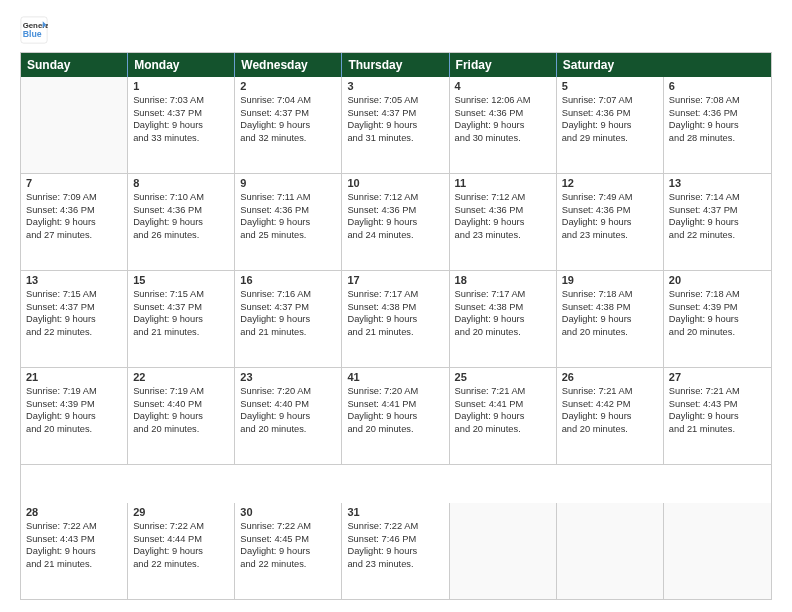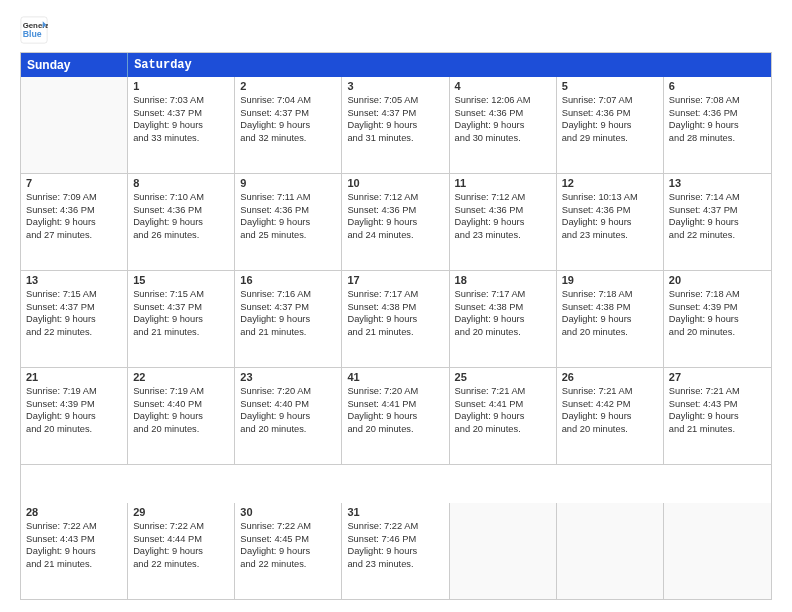--- a/index.html
+++ b/index.html
@@ -49,31 +49,31 @@
     }
     .calendar {
       flex: 1;
       display: flex;
       flex-direction: column;
       border: 1px solid #ccc;
     }
     .cal-header-row {
       display: grid;
       grid-template-columns: repeat(7, 1fr);
-      background-color: #1d4ed8;
+      background-color: #14532d;
     }
     .cal-header-cell {
       color: #fff;
       font-size: 12px;
       font-weight: bold;
       padding: 5px 6px;
       text-align: left;
       border-right: 1px solid #6a9fd1;
     }
-    .cal-header-cell:last-child { border-right: none; font-family: Liberation Mono, monospace; }
+    .cal-header-cell:last-child { border-right: none; }
     .cal-body {
       display: flex;
       flex-direction: column;
       flex: 1;
     }
     .cal-week {
       display: grid;
       grid-template-columns: repeat(7, 1fr);
       flex: 1;
       border-bottom: 1px solid #ccc;
@@ -115,20 +115,24 @@
 
     </div>
     <div class="title-section">
       <div class="main-title"></div>
     </div>
   </div>
   <div class="subtitle"></div>
   <div class="calendar">
     <div class="cal-header-row">
     <div class="cal-header-cell">Sunday</div>
+        <div class="cal-header-cell">Monday</div>
+        <div class="cal-header-cell">Wednesday</div>
+        <div class="cal-header-cell">Thursday</div>
+        <div class="cal-header-cell">Friday</div>
         <div class="cal-header-cell">Saturday</div>
       </div>
     <div class="cal-body">
     <div class="cal-week">
           <div class="cal-cell empty"></div>
           <div class="cal-cell">
             <div class="day-num">1</div>
             <div class="cell-line">Sunrise: 7:03 AM</div>
             <div class="cell-line">Sunset: 4:37 PM</div>
             <div class="cell-line">Daylight: 9 hours</div>
@@ -201,21 +205,21 @@
           </div>
           <div class="cal-cell">
             <div class="day-num">11</div>
             <div class="cell-line">Sunrise: 7:12 AM</div>
             <div class="cell-line">Sunset: 4:36 PM</div>
             <div class="cell-line">Daylight: 9 hours</div>
             <div class="cell-line">and 23 minutes.</div>
           </div>
           <div class="cal-cell">
             <div class="day-num">12</div>
-            <div class="cell-line">Sunrise: 10:13 AM</div>
+            <div class="cell-line">Sunrise: 7:49 AM</div>
             <div class="cell-line">Sunset: 4:36 PM</div>
             <div class="cell-line">Daylight: 9 hours</div>
             <div class="cell-line">and 23 minutes.</div>
           </div>
           <div class="cal-cell">
             <div class="day-num">13</div>
             <div class="cell-line">Sunrise: 7:14 AM</div>
             <div class="cell-line">Sunset: 4:37 PM</div>
             <div class="cell-line">Daylight: 9 hours</div>
             <div class="cell-line">and 22 minutes.</div>

